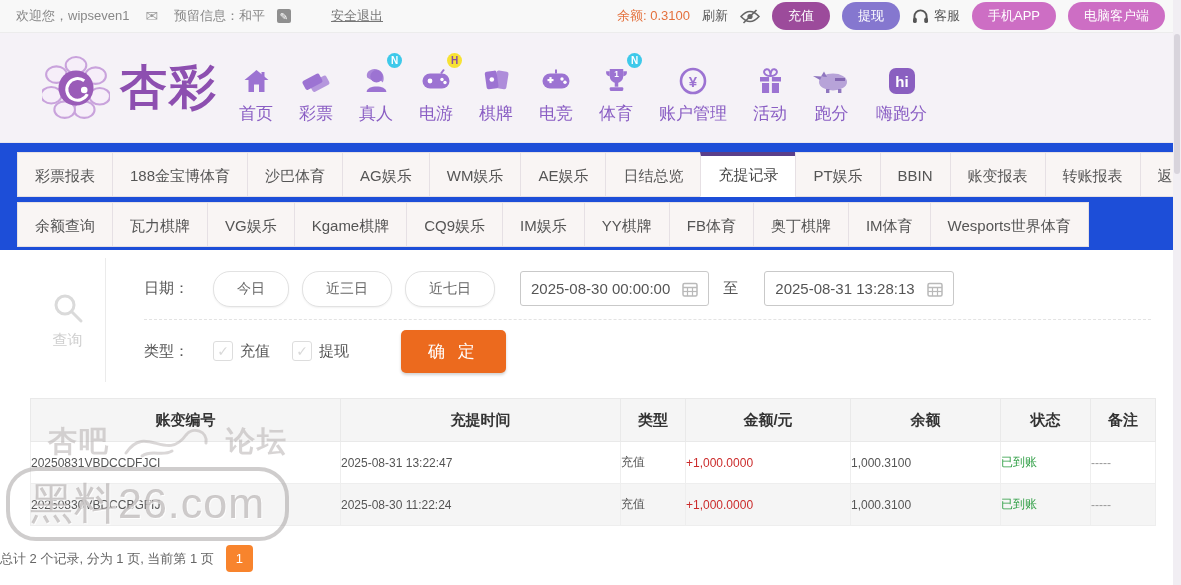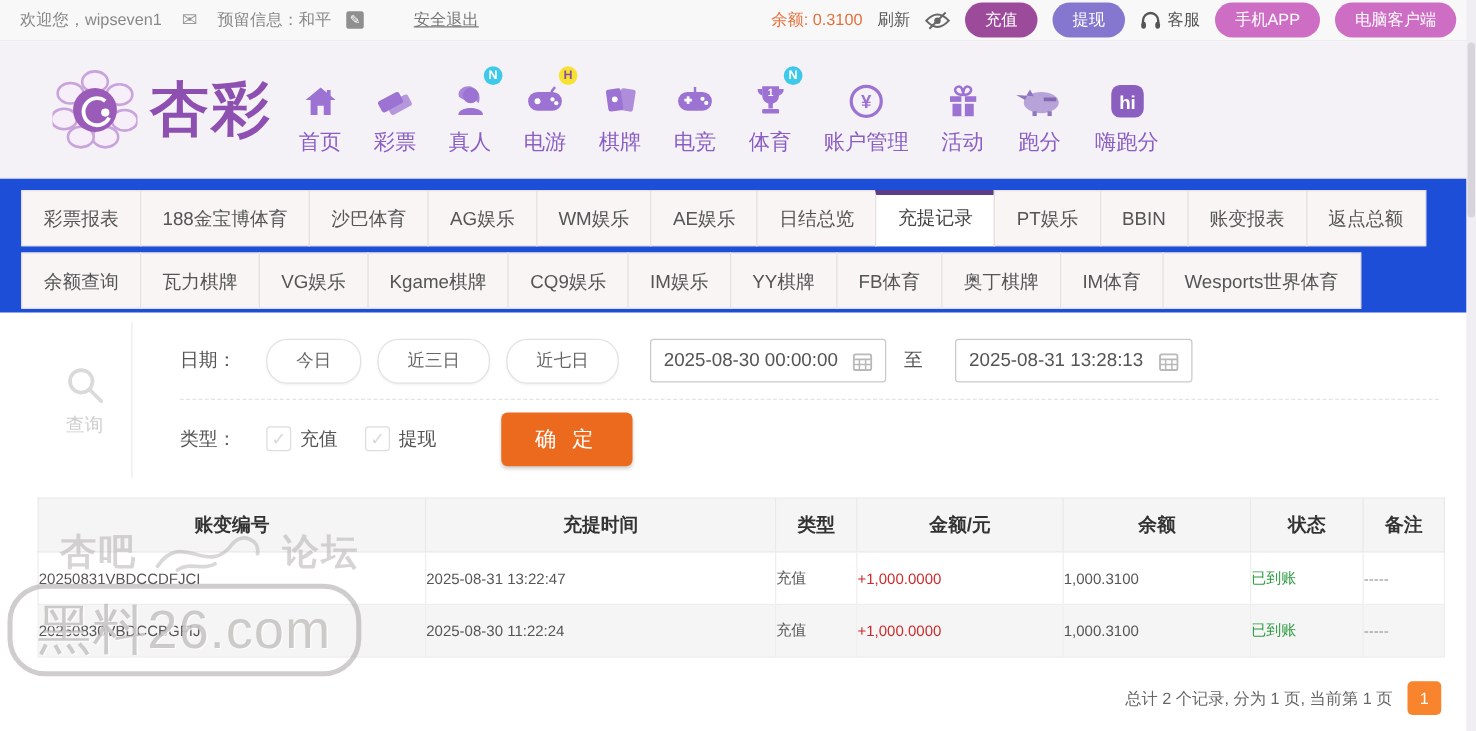--- a/index.html
+++ b/index.html
@@ -58,21 +58,21 @@
   .table-wrap{margin:16px 28px 0 30px}
   table{width:100%;border-collapse:collapse;table-layout:fixed}
   th{background:#f5f5f5;font-size:15px;color:#333;height:43px;border:1px solid #e9e9e9;font-weight:bold}
   td{height:42px;text-align:left;font-size:12px;color:#555;border:1px solid #eee;background:#fff}
   tr.alt td{background:#f5f5f5}
   td.amount{color:#cb2b2b}
   td.status{color:#2e9e44}
   td.remark{color:#999}
 
   
-  .pagination{display:flex;justify-content:flex-end;align-items:center;margin:19px 28px 0 0;font-size:13px;color:#666;gap:12px}
+  .pagination{display:flex;align-items:center;margin:19px 28px 0 0;font-size:13px;color:#666;gap:12px}
   .page-btn{width:27px;height:27px;background:#f8842d;color:#fff;border-radius:4px;display:flex;align-items:center;justify-content:center;font-size:13px;cursor:pointer}
 
   
   .wm{position:absolute;pointer-events:none;z-index:5}
   .wm1{left:48px;top:422px;display:flex;align-items:center;gap:12px;font-size:29px;font-weight:bold;color:rgba(175,170,170,.5);letter-spacing:2px}
   .wm2{left:6px;top:467px;border:4px solid rgba(160,156,156,.5);border-radius:30px;padding:4px 20px;font-size:43px;font-weight:normal;color:rgba(165,161,161,.55);text-shadow:1px 1px 0 rgba(255,255,255,.8);letter-spacing:1px}
 
   
   .scrollbar{position:absolute;right:0;top:0;width:8px;height:585px;background:#f1eef3}
   .scroll-thumb{position:absolute;top:34px;left:1px;width:6px;height:140px;background:#d8d4dc;border-radius:3px}
@@ -273,20 +273,21 @@
       <div class="tab">188金宝博体育</div>
       <div class="tab">沙巴体育</div>
       <div class="tab">AG娱乐</div>
       <div class="tab">WM娱乐</div>
       <div class="tab">AE娱乐</div>
       <div class="tab">日结总览</div>
       <div class="tab active">充提记录</div>
       <div class="tab">PT娱乐</div>
       <div class="tab">BBIN</div>
       <div class="tab">账变报表</div>
+      <div class="tab">转账报表</div>
       <div class="tab">返点总额</div>
     </div>
   <div class="tab-row">
       <div class="tab">余额查询</div>
       <div class="tab">瓦力棋牌</div>
       <div class="tab">VG娱乐</div>
       <div class="tab">Kgame棋牌</div>
       <div class="tab">CQ9娱乐</div>
       <div class="tab">IM娱乐</div>
       <div class="tab">YY棋牌</div>

